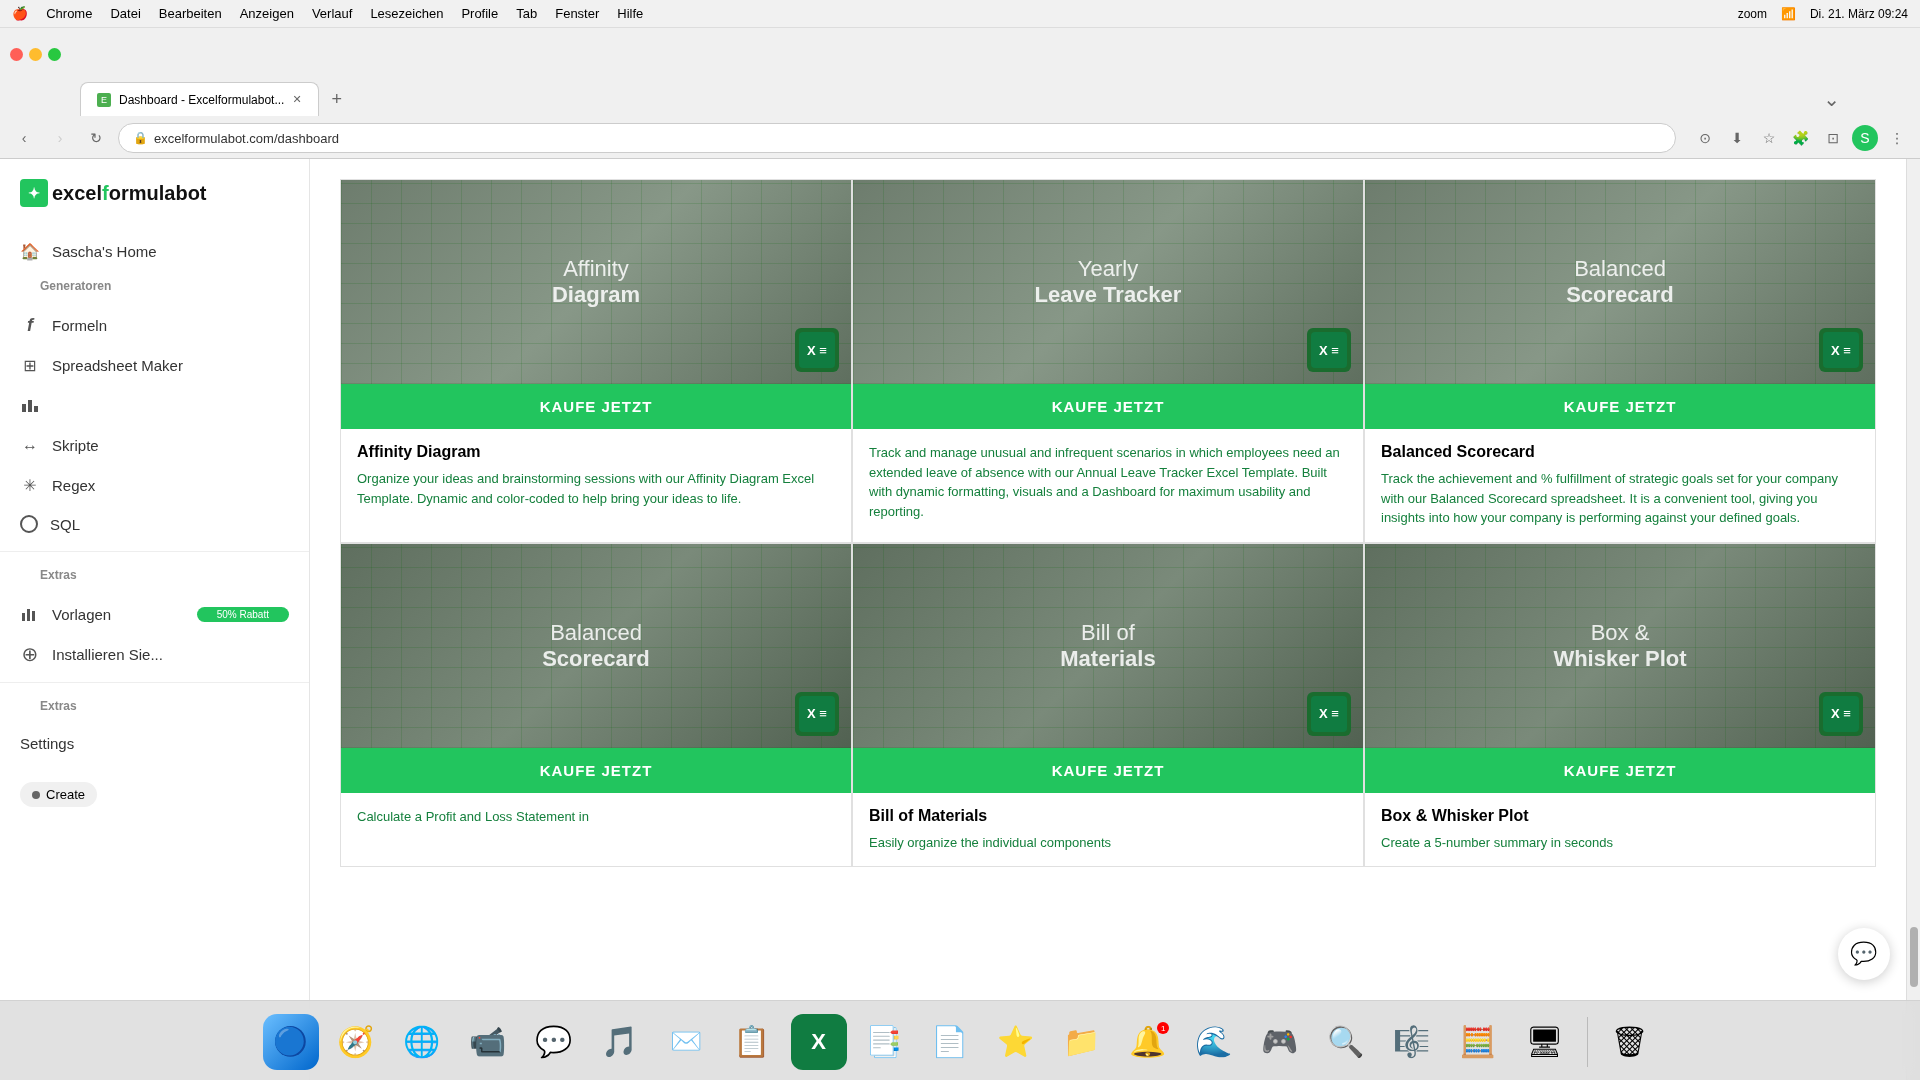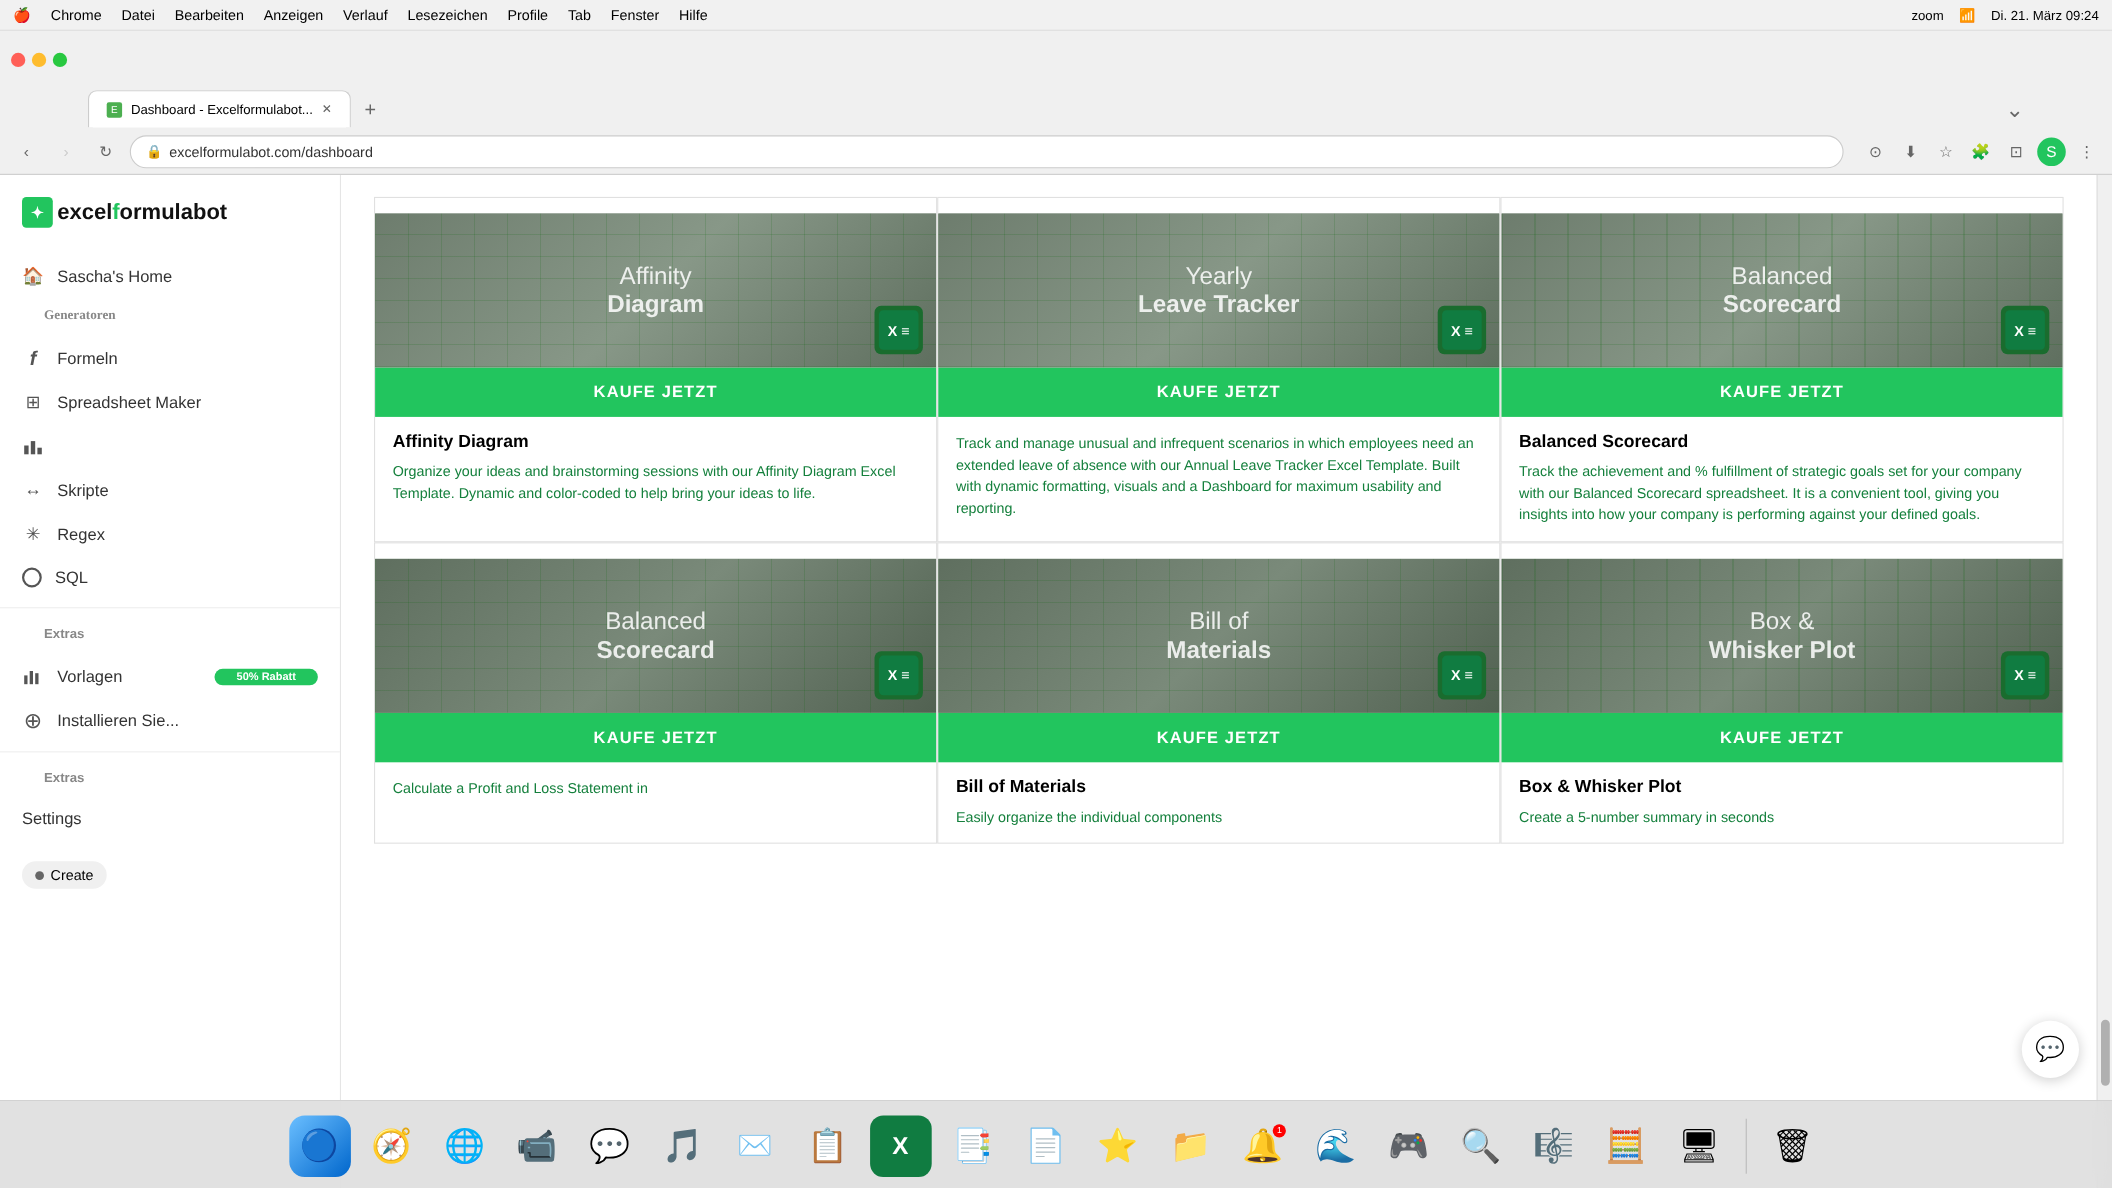--- a/index.html
+++ b/index.html
@@ -115,21 +115,21 @@
       display: flex;
       align-items: center;
       gap: 12px;
       padding: 10px 20px;
       cursor: pointer;
       font-size: 15px;
       color: #333;
       position: relative;
     }
     .sidebar-item .icon { width: 20px; height: 20px; display: flex; align-items: center; justify-content: center; font-size: 16px; color: #555; }
-    .sidebar-badge { background: #22c55e; color: white; font-size: 10px; font-weight: 700; padding: 2px 20px; border-radius: 10px; margin-left: auto; }
+    .sidebar-badge { background: #22c55e; color: white; font-size: 10px; font-weight: 400; padding: 2px 20px; border-radius: 10px; margin-left: auto; }
     .sidebar-divider { height: 1px; background: #eee; margin: 8px 0; }
 
     
     .main-content {
       flex: 1;
       overflow-y: auto;
       background: #fff;
       padding: 20px 30px;
     }
 
@@ -138,28 +138,27 @@
       display: grid;
       grid-template-columns: repeat(3, 1fr);
       gap: 0;
     }
     .product-card {
       border: 1px solid #e0e0e0;
       display: flex;
       flex-direction: column;
     }
     .product-image {
-      height: 140px;
+      height: 204px;
       background: #7a8a7a;
       position: relative;
       display: flex;
       align-items: center;
       justify-content: center;
       overflow: hidden;
-      margin-top: 14px;
     }
     .product-image-bg {
       position: absolute;
       inset: 0;
       background: linear-gradient(135deg, #6b7a6b 0%, #8a9a8a 50%, #5a6a5a 100%);
       opacity: 0.85;
     }
     .product-image-grid {
       position: absolute;
       inset: 0;
@@ -374,21 +373,21 @@
     <div class="logo-area">
       <div class="logo-icon">✦</div>
       <div class="logo-text">excel<span>f</span>ormulabot</div>
     </div>
 
     <div class="sidebar-item">
       <span class="icon">🏠</span>
       <span>Sascha's Home</span>
     </div>
 
-    <div style="padding: 8px 20px 4px; font-family: Liberation Serif, serif;">
+    <div style="padding: 8px 20px 4px;">
       <div class="sidebar-section-label">Generatoren</div>
     </div>
 
     <div class="sidebar-item">
       <span class="icon" style="font-style:italic;font-weight:bold;font-size:18px;">f</span>
       <span>Formeln</span>
     </div>
     <div class="sidebar-item">
       <span class="icon">⊞</span>
       <span>Spreadsheet Maker</span>

